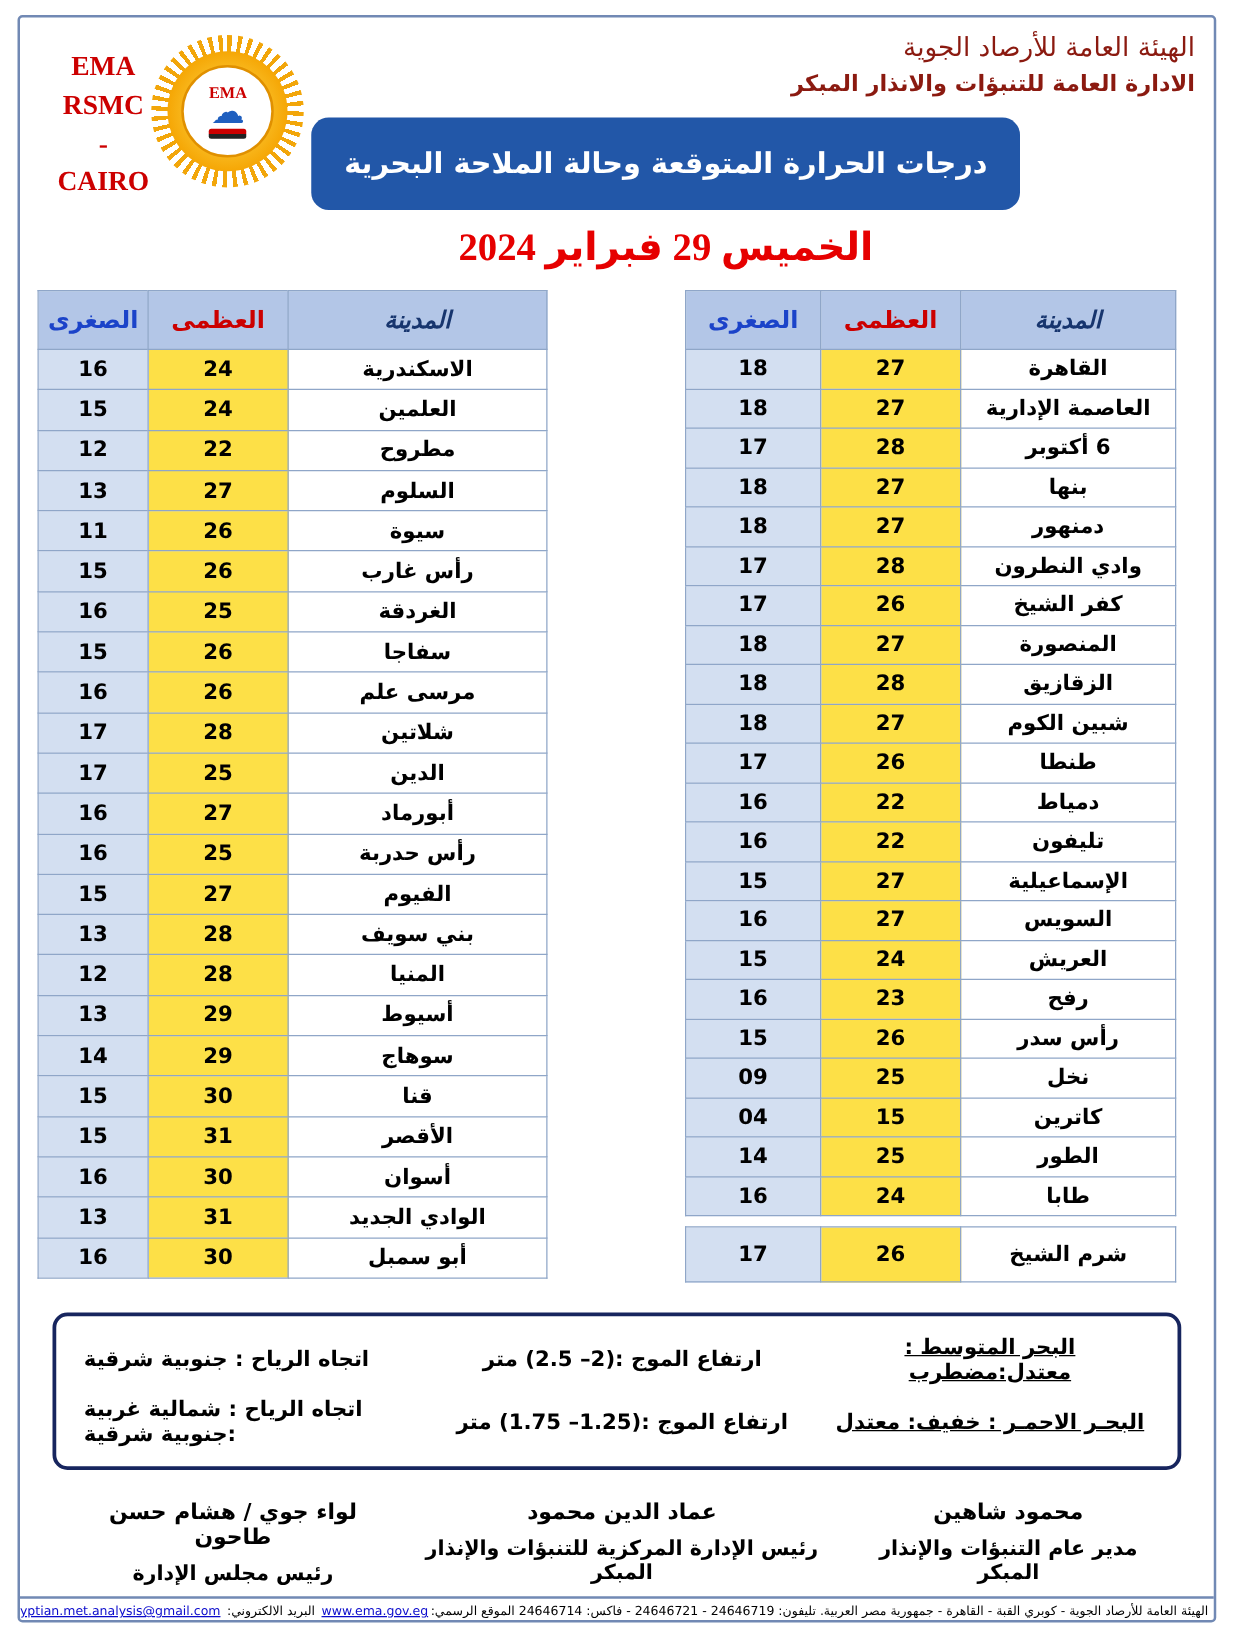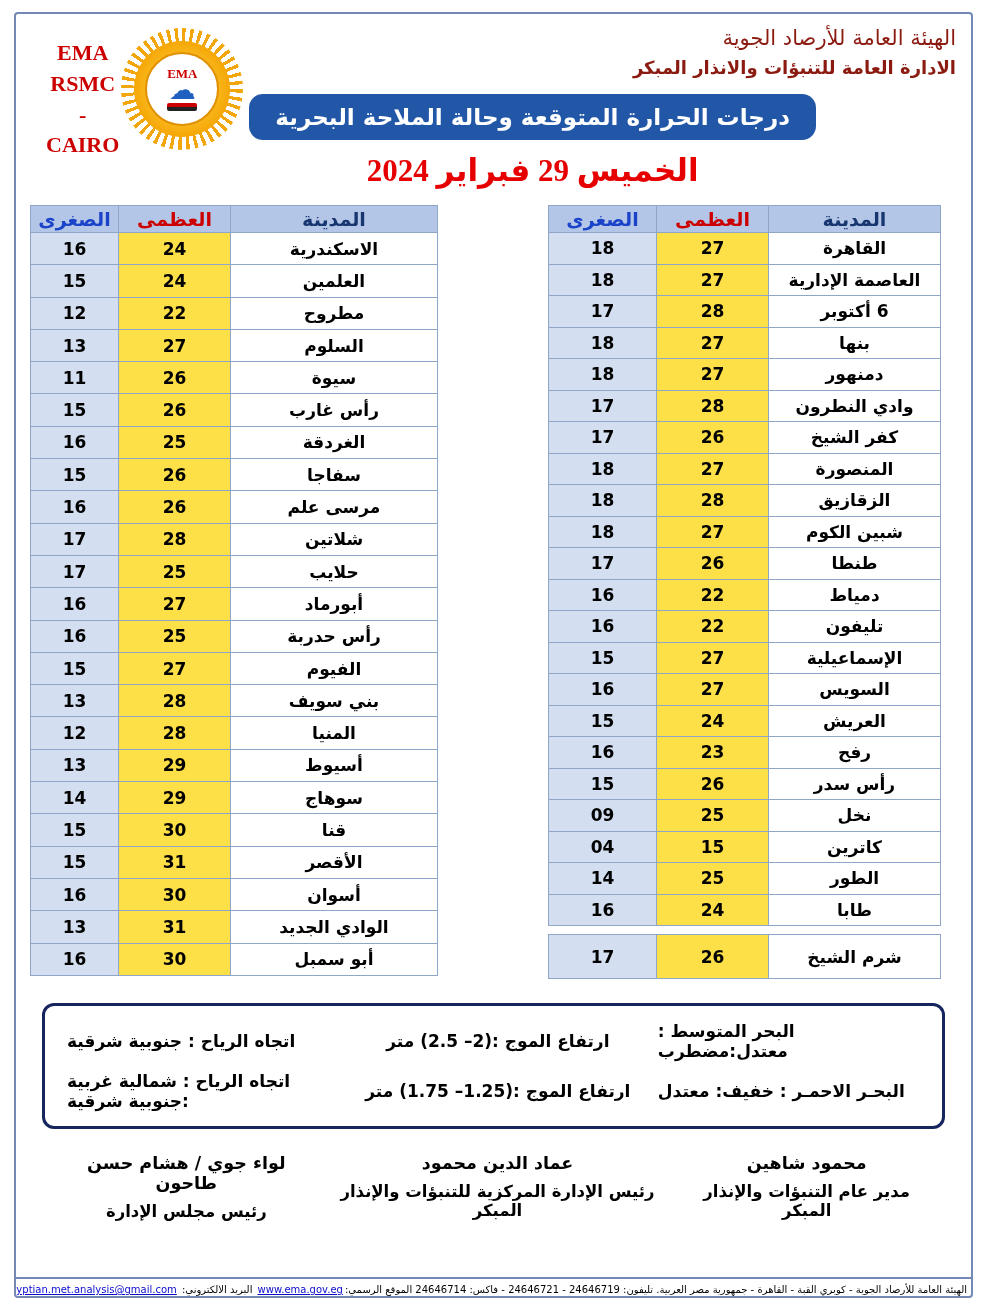--- a/index.html
+++ b/index.html
@@ -42,61 +42,61 @@
   .logo-stripes {
     display: block; width: 30px; height: 8px; border-radius: 2px; margin-top: 2px;
     background: linear-gradient(#cc0000 0 50%, #222 50% 100%);
   }
   .header-right { flex: 1; padding-right: 10px; }
   .authority1 { color: #8b1a10; font-size: 21px; font-weight: normal; text-align: right; }
   .authority2 { color: #8b1a10; font-size: 18px; font-weight: bold; text-align: right; margin-top: 7px; }
   .pill-wrap { display: flex; justify-content: center; padding-right: 140px; margin-top: 16px; }
   .title-pill {
     background: #2257a8; color: #fff; font-size: 23px; font-weight: bold;
-    padding: 10px 26px; border-radius: 14px; white-space: nowrap;
+    padding: 24px 26px; border-radius: 14px; white-space: nowrap;
   }
   .date-wrap { display: flex; justify-content: center; padding-right: 140px; margin-top: 12px; }
   .date {
     color: #e60000; font-size: 31px; font-weight: bold;
     font-family: "Liberation Serif", "DejaVu Sans", serif;
   }
 
   
   .tables {
     display: flex; direction: rtl; justify-content: space-between;
     align-items: flex-start; padding: 16px 46px 0 30px;
   }
   .temp-table { border-collapse: collapse; table-layout: fixed; }
   #right-table { width: 392px; }
   #left-table  { width: 407px; }
   .temp-table th {
-    background: #b3c6e7; height: 27px; font-size: 19px; font-weight: bold;
+    background: #b3c6e7; height: 47px; font-size: 19px; font-weight: bold;
     border: 1px solid #8fa6c8; text-align: center;
   }
-  .city-h { color: #17356e; }
+  .city-h { color: #17356e; font-style: italic; }
   .max-h  { color: #cc0000; }
   .min-h  { color: #1b43c9; }
   .temp-table td {
     border: 1px solid #8fa6c8; text-align: center; font-weight: bold;
     font-size: 17px; height: 31.5px; padding: 0 4px; color: #000;
   }
   #left-table td { height: 32.3px; }
   .city-cell { background: #ffffff; }
   .max-cell  { background: #fde047; }
   .min-cell  { background: #d3dff1; }
   .spacer-row td { border: none; height: 9px; padding: 0; background: #fff; }
   .tall-row td { height: 44px; }
 
   
   .sea-box {
     margin: 24px 42px 0 42px; border: 3px solid #17255e; border-radius: 12px;
     padding: 10px 16px; direction: rtl; background: #fff;
   }
   .sea-row { display: flex; align-items: center; font-weight: bold; font-size: 17px; padding: 5px 0; }
-  .sea-name { flex: 0 0 31%; text-align: left; }
+  .sea-name { flex: 0 0 31%; text-align: center; text-decoration: underline; }
   .sea-wave { flex: 0 0 37%; text-align: center; }
   .sea-wind { flex: 1; text-align: left; padding-left: 6px; }
 
   
   .signatures {
     display: flex; direction: rtl; justify-content: space-between;
     padding: 24px 52px 0 56px; text-align: center;
   }
   .sig { min-width: 210px; }
   .sig-name  { font-size: 17.5px; font-weight: bold; }
@@ -340,21 +340,21 @@
             <td class="city-cell">مرسى علم</td>
             <td class="max-cell">26</td>
             <td class="min-cell">16</td>
           </tr>
           <tr>
             <td class="city-cell">شلاتين</td>
             <td class="max-cell">28</td>
             <td class="min-cell">17</td>
           </tr>
           <tr>
-            <td class="city-cell">حلايب</td>
+            <td class="city-cell">الدين</td>
             <td class="max-cell">25</td>
             <td class="min-cell">17</td>
           </tr>
           <tr>
             <td class="city-cell">أبورماد</td>
             <td class="max-cell">27</td>
             <td class="min-cell">16</td>
           </tr>
           <tr>
             <td class="city-cell">رأس حدربة</td>

